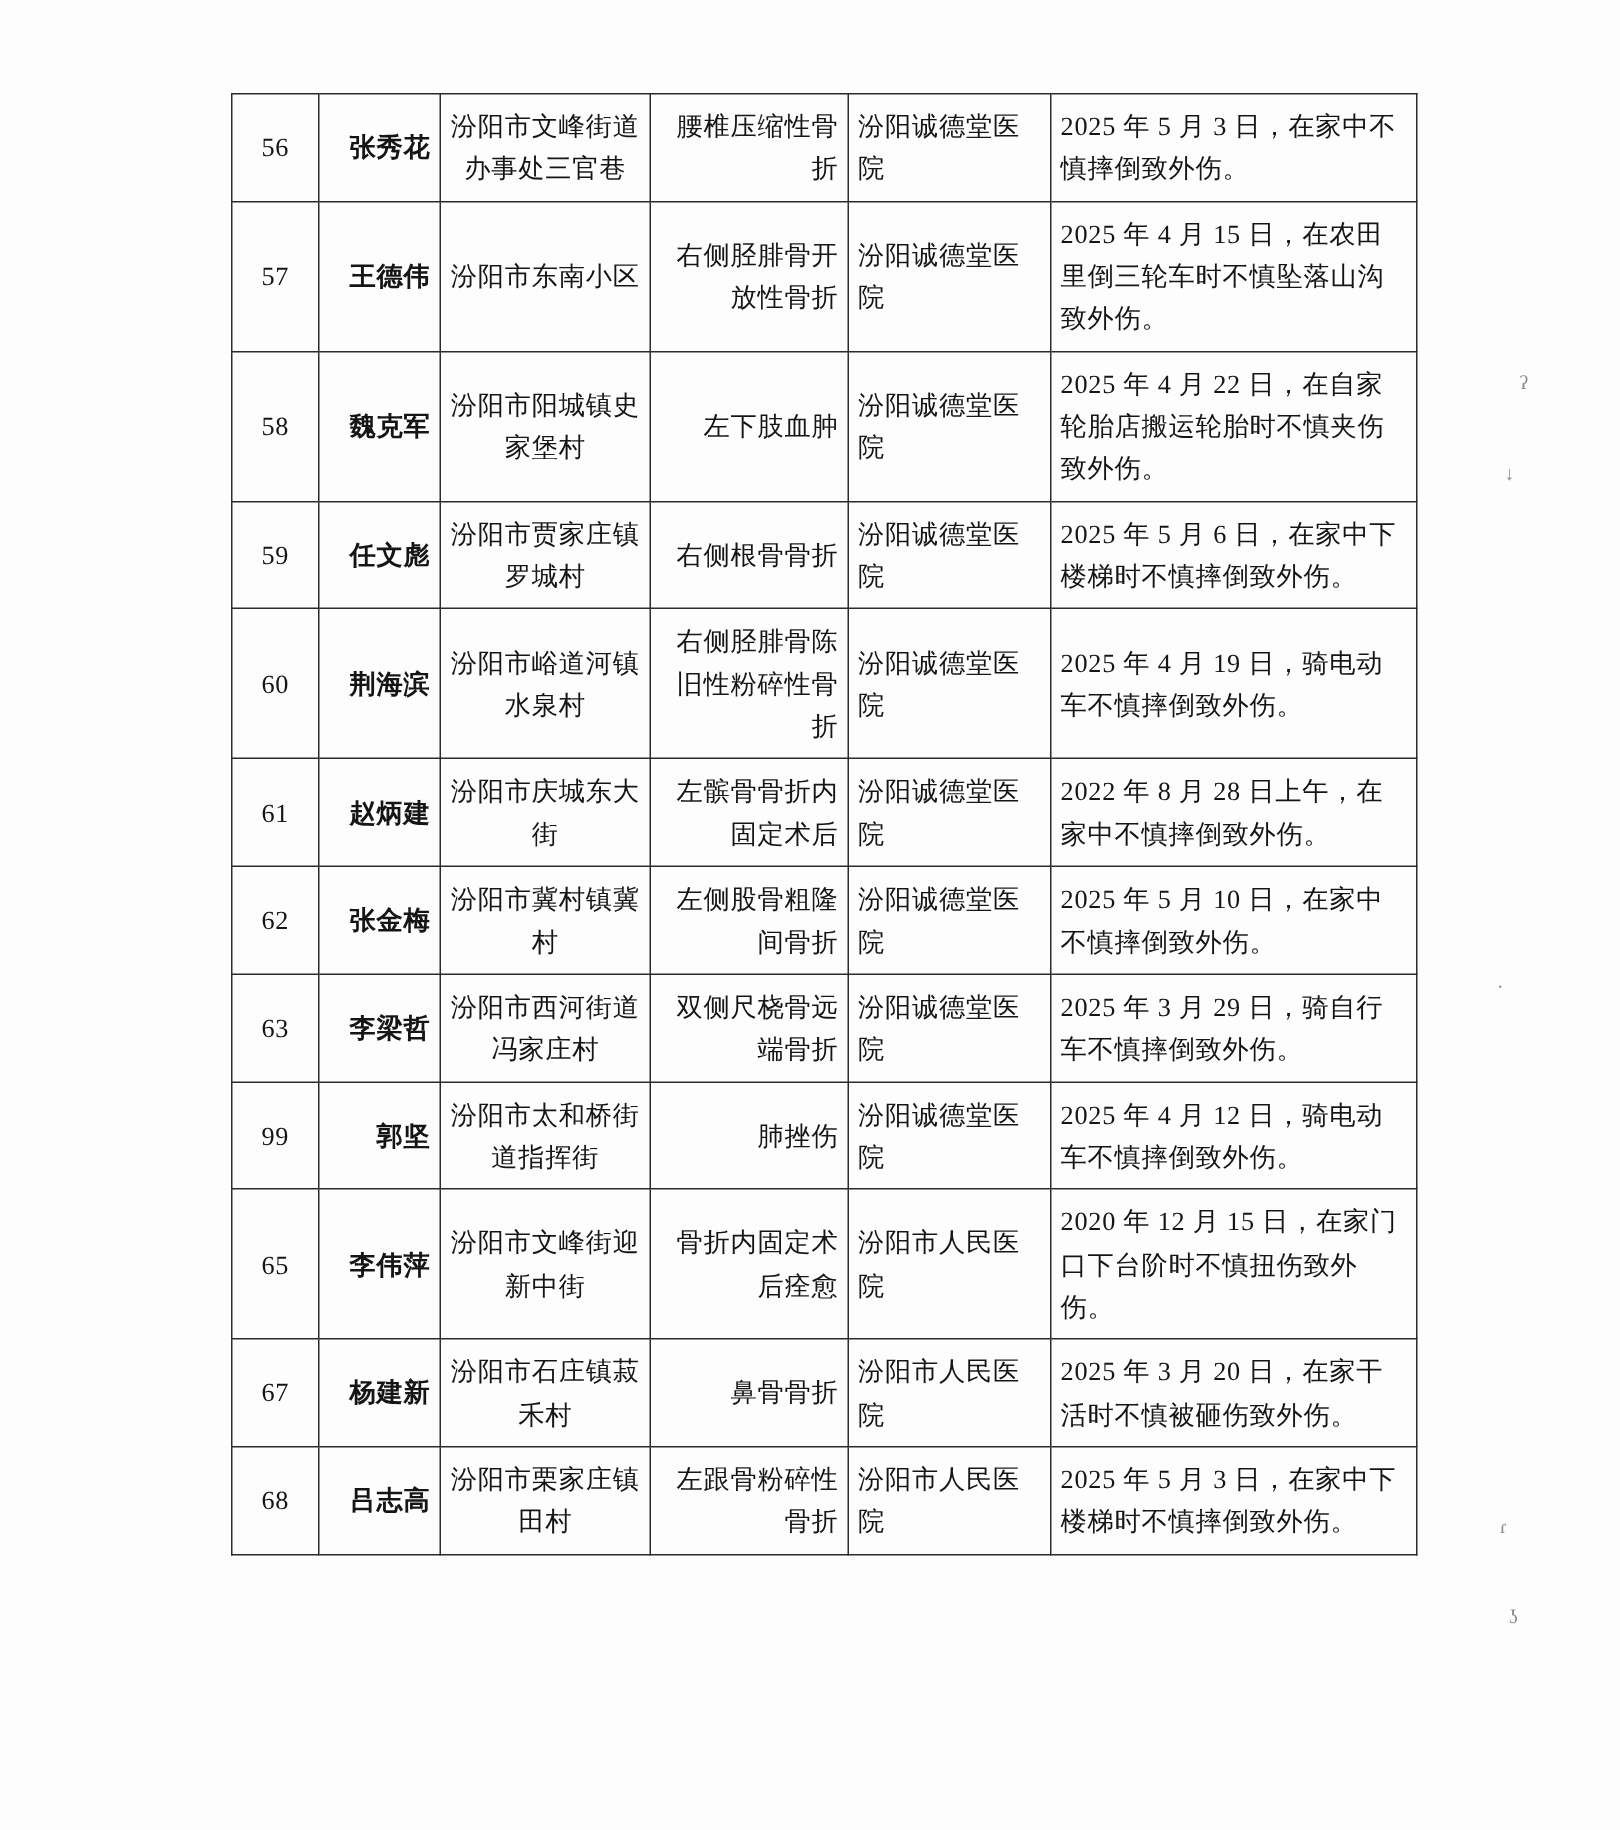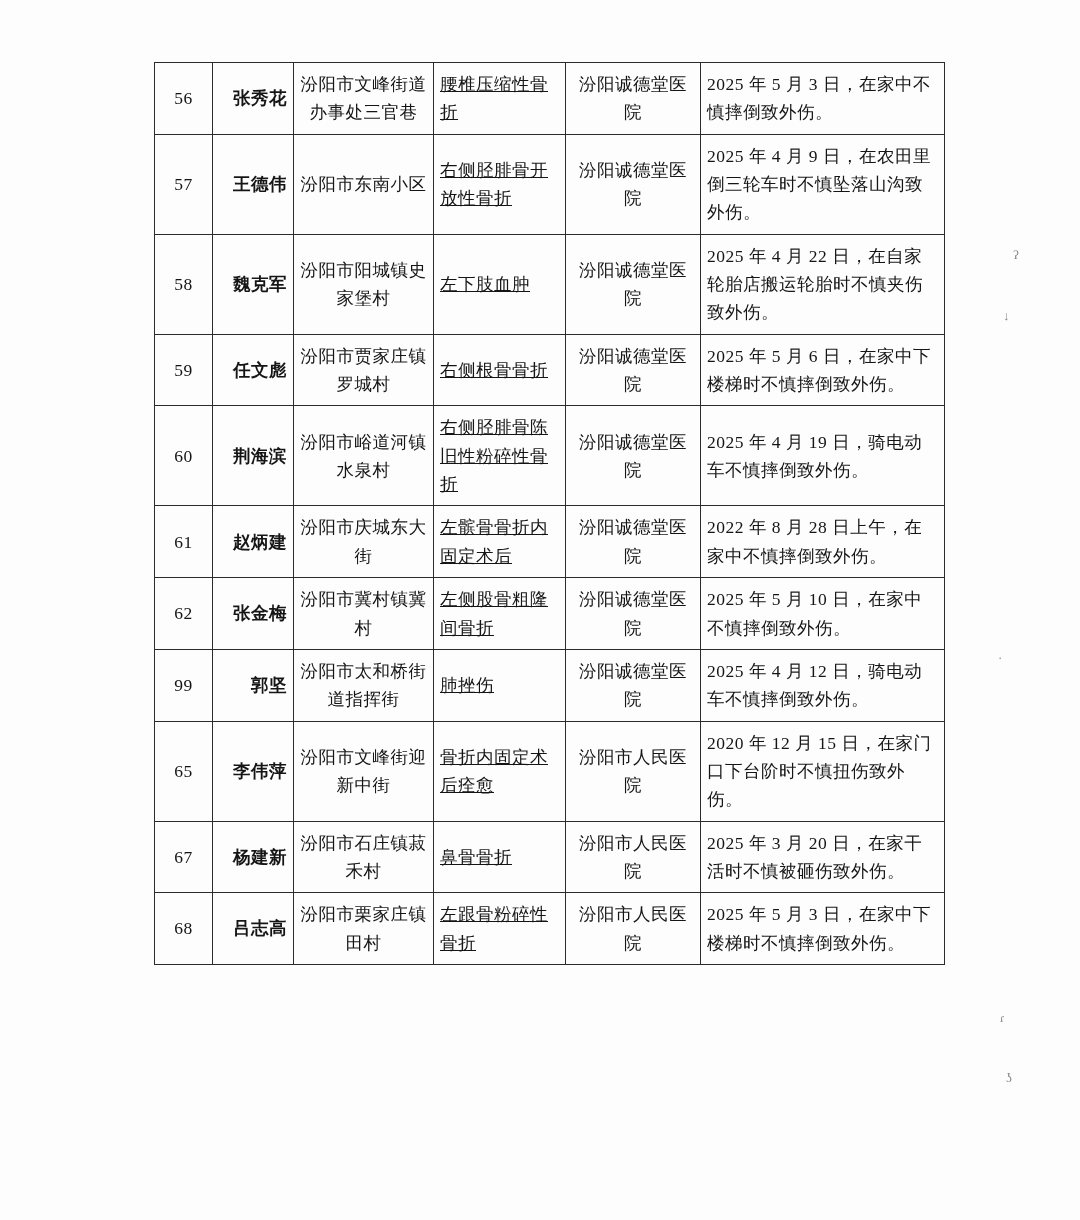--- a/index.html
+++ b/index.html
@@ -66,26 +66,25 @@
     font-weight: bold;
   }
   td.addr {
     text-align: center;
     padding-left: 9px;
     padding-right: 7px;
     letter-spacing: 0.8px;
     margin-left: 40px;
   }
   td.diag {
+    text-align: right;
+    letter-spacing: 0.8px;
+  }
+  td.hosp {
     text-align: left;
-    letter-spacing: 0.8px;
-    text-decoration: underline;
-  }
-  td.hosp {
-    text-align: center;
     letter-spacing: 0.8px;
   }
   td.desc {
     text-align: left;
     padding-left: 10px;
     padding-right: 8px;
     letter-spacing: 0.6px;
     margin-left: 34px;
   }
 
@@ -123,21 +122,21 @@
           <td class="hosp">汾阳诚德堂医院</td>
           <td class="desc">2025 年 5 月 3 日，在家中不慎摔倒致外伤。</td>
         </tr>
 
         <tr>
           <td class="idx">57</td>
           <td class="name">王德伟</td>
           <td class="addr">汾阳市东南小区</td>
           <td class="diag">右侧胫腓骨开放性骨折</td>
           <td class="hosp">汾阳诚德堂医院</td>
-          <td class="desc">2025 年 4 月 9 日，在农田里倒三轮车时不慎坠落山沟致外伤。</td>
+          <td class="desc">2025 年 4 月 15 日，在农田里倒三轮车时不慎坠落山沟致外伤。</td>
         </tr>
 
         <tr>
           <td class="idx">58</td>
           <td class="name">魏克军</td>
           <td class="addr">汾阳市阳城镇史家堡村</td>
           <td class="diag">左下肢血肿</td>
           <td class="hosp">汾阳诚德堂医院</td>
           <td class="desc">2025 年 4 月 22 日，在自家轮胎店搬运轮胎时不慎夹伤致外伤。</td>
         </tr>
@@ -171,20 +170,28 @@
 
         <tr>
           <td class="idx">62</td>
           <td class="name">张金梅</td>
           <td class="addr">汾阳市冀村镇冀村</td>
           <td class="diag">左侧股骨粗隆间骨折</td>
           <td class="hosp">汾阳诚德堂医院</td>
           <td class="desc">2025 年 5 月 10 日，在家中不慎摔倒致外伤。</td>
         </tr>
 
+        <tr>
+          <td class="idx">63</td>
+          <td class="name">李梁哲</td>
+          <td class="addr">汾阳市西河街道冯家庄村</td>
+          <td class="diag">双侧尺桡骨远端骨折</td>
+          <td class="hosp">汾阳诚德堂医院</td>
+          <td class="desc">2025 年 3 月 29 日，骑自行车不慎摔倒致外伤。</td>
+        </tr>
 
         <tr>
           <td class="idx">99</td>
           <td class="name">郭坚</td>
           <td class="addr">汾阳市太和桥街道指挥街</td>
           <td class="diag">肺挫伤</td>
           <td class="hosp">汾阳诚德堂医院</td>
           <td class="desc">2025 年 4 月 12 日，骑电动车不慎摔倒致外伤。</td>
         </tr>
 

